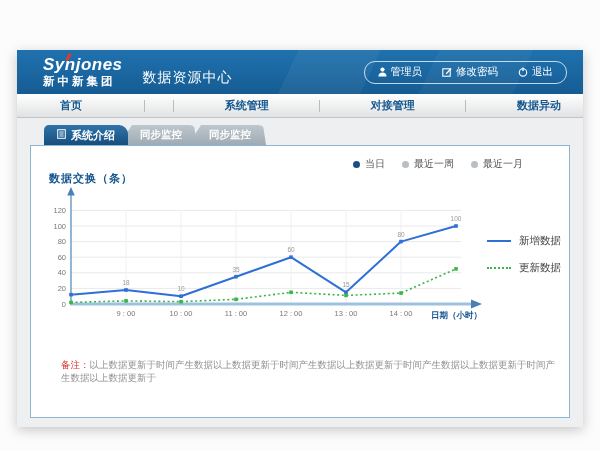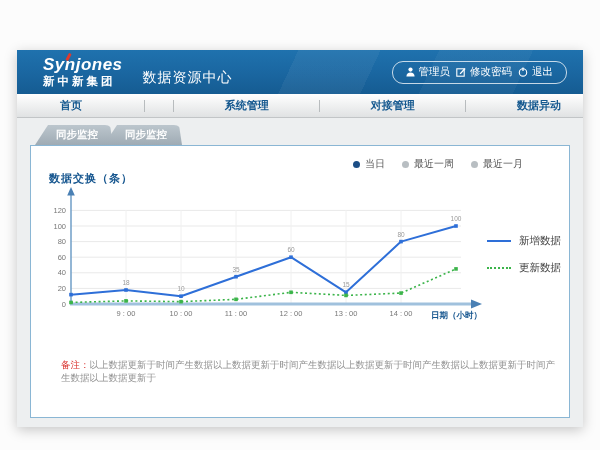--- a/index.html
+++ b/index.html
@@ -8,21 +8,21 @@
   
   .app-header{height:44px;display:flex;align-items:center;padding:0 16px 0 26px;position:relative;overflow:hidden;
     background:linear-gradient(180deg,#1f72ae 0%,#1a66a0 55%,#155c92 100%);}
   .header-streaks{position:absolute;inset:0;pointer-events:none;
     background:linear-gradient(115deg,rgba(255,255,255,0) 48%,rgba(255,255,255,0.05) 48%,rgba(255,255,255,0.05) 62%,rgba(255,255,255,0) 62%,rgba(255,255,255,0) 72%,rgba(255,255,255,0.04) 72%,rgba(255,255,255,0.04) 88%,rgba(255,255,255,0) 88%);}
   .logo{display:flex;flex-direction:column;line-height:1;color:#fff;position:relative;z-index:1;}
   .logo-en{font-size:17px;font-weight:bold;font-style:italic;letter-spacing:0.5px;}
   .logo-accent{position:absolute;left:24px;top:-3px;width:3px;height:8px;background:#e03a2f;transform:rotate(28deg);border-radius:1px;}
   .logo-cn{font-size:11.5px;font-weight:bold;letter-spacing:3px;margin-top:3px;}
   .app-title{color:#fff;font-size:14px;font-weight:400;letter-spacing:1px;margin-left:20px;margin-top:12px;z-index:1;}
-  .user-pill{margin-left:auto;display:flex;align-items:center;gap:6px;border:1px solid rgba(255,255,255,0.75);border-radius:11px;height:21px;padding:0 13px;z-index:1;}
+  .user-pill{margin-left:auto;display:flex;align-items:center;gap:20px;border:1px solid rgba(255,255,255,0.75);border-radius:11px;height:21px;padding:0 13px;z-index:1;}
   .user-item{display:flex;align-items:center;gap:4px;color:#fff;font-size:10.5px;cursor:pointer;white-space:nowrap;}
   .user-item svg{display:block;}
   
   .nav{height:23px;background:linear-gradient(#ffffff,#e0e2e3);border-bottom:1px solid #c2c5c7;display:flex;align-items:center;padding-left:10px;justify-content:space-between;}
   .nav-item{width:88px;text-align:center;color:#14588f;font-weight:bold;font-size:11px;cursor:pointer;}
   .nav-sep{width:1px;height:12px;background:#b8bcbe;}
   
   .content{position:absolute;top:68px;left:0;right:0;bottom:0;background:#edeff0;padding:7px 13px 0 13px;}
   .tabs{display:flex;height:20px;margin-left:14px;align-items:flex-end;position:relative;z-index:3;}
   .tab{display:flex;align-items:center;height:20px;cursor:pointer;}
@@ -93,20 +93,29 @@
     <span class="nav-sep"></span>
     <span class="nav-item">系统管理</span>
     <span class="nav-sep"></span>
     <span class="nav-item">对接管理</span>
     <span class="nav-sep"></span>
     <span class="nav-item">数据异动</span>
   </div>
 
   <div class="content">
     <div class="tabs">
+      <div class="tab tab-active">
+        <span><svg width="9" height="10" viewBox="0 0 9 10">
+              <rect x="0.7" y="0.7" width="7.6" height="8.6" fill="none" stroke="#fff" stroke-width="1"></rect>
+              <line x1="2.3" y1="3" x2="6.7" y2="3" stroke="#fff" stroke-width="0.9"></line>
+              <line x1="2.3" y1="5" x2="6.7" y2="5" stroke="#fff" stroke-width="0.9"></line>
+              <line x1="2.3" y1="7" x2="6.7" y2="7" stroke="#fff" stroke-width="0.9"></line>
+            </svg></span>
+        <span>系统介绍</span>
+      </div>
       <div class="tab tab-gray">
         <span>同步监控</span>
       </div>
       <div class="tab tab-gray second">
         <span>同步监控</span>
       </div>
     </div>
 
     <div class="panel">
       <div class="radios">

